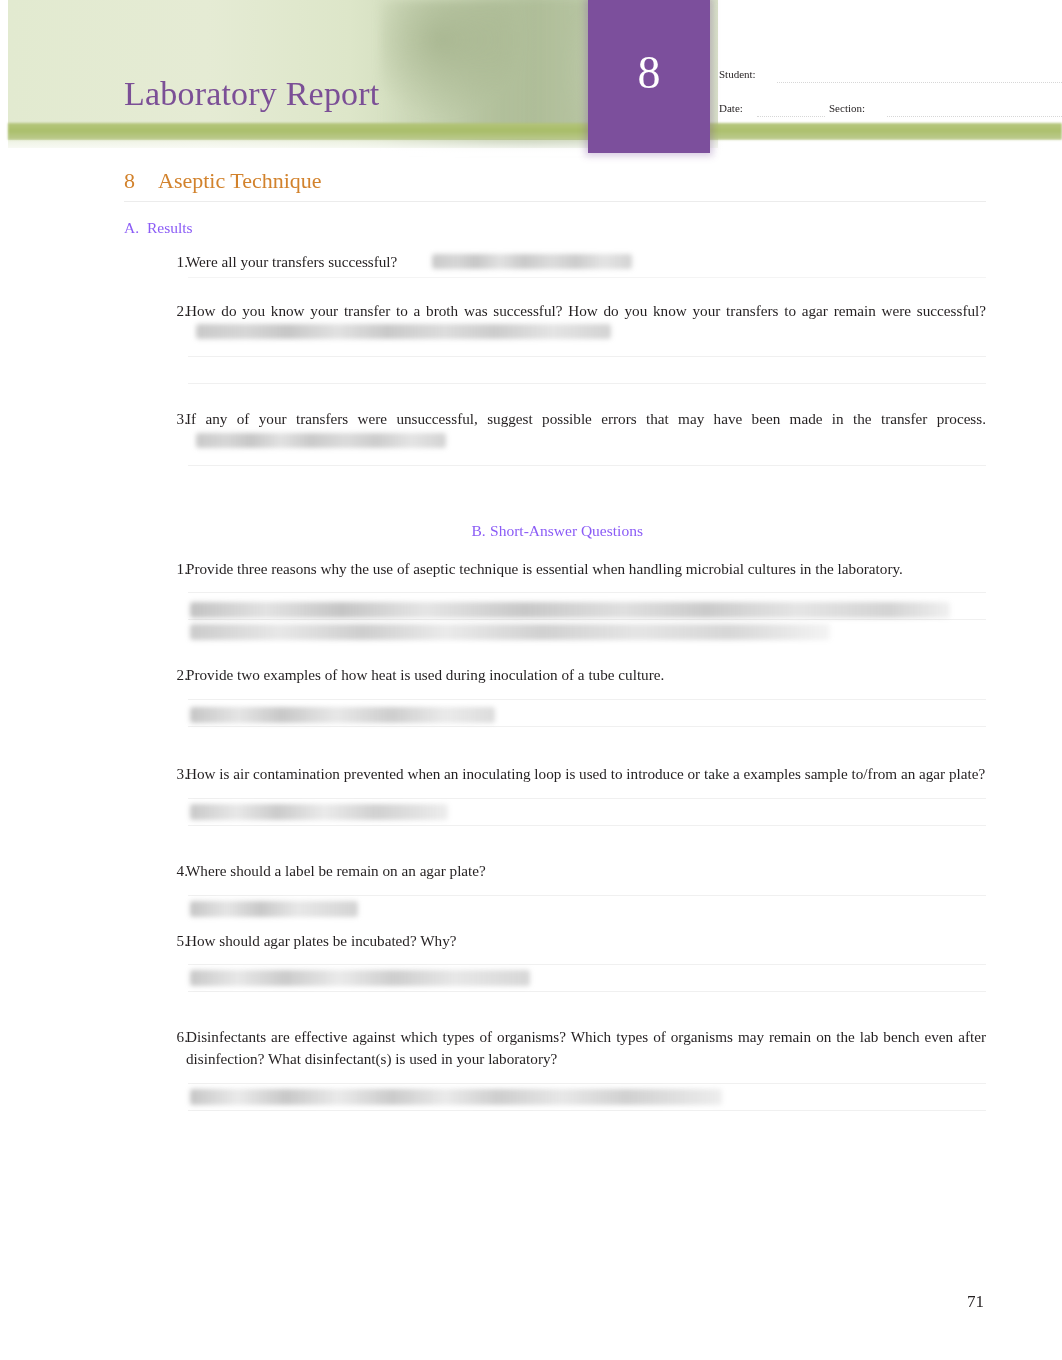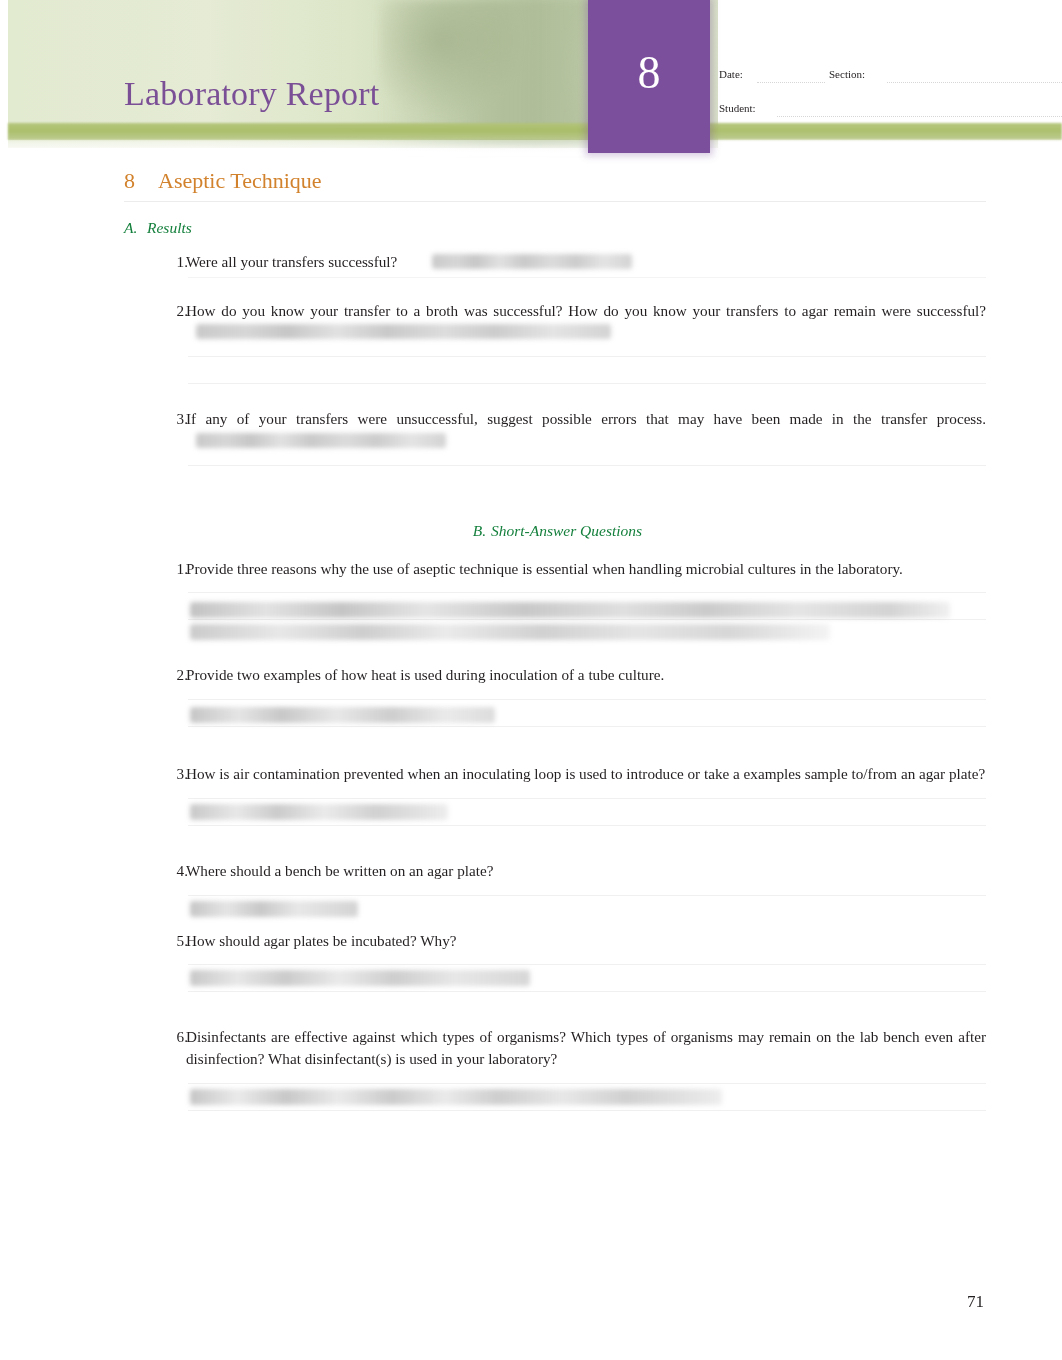--- a/index.html
+++ b/index.html
@@ -147,24 +147,23 @@
     margin-left: 124px;
     width: 862px;
     height: 1px;
     background: #ececec;
     margin-bottom: 17px;
   }
 
   .sec-head {
     margin-left: 124px;
     width: 862px;
-    color: #15803d;
+    color: #8b5cf6;
     font-size: 15.5px;
     margin-bottom: 14px;
-    font-style: italic;
   }
   .sec-head .letter { display: inline-block; width: 23px; }
 
   .q {
     position: relative;
     margin-left: 158px;
     width: 828px;
     font-size: 15.2px;
     line-height: 1.43;
     text-align: justify;
@@ -237,29 +236,29 @@
   <div class="header-bottom-fade"></div>
 
   <div class="report-title">Laboratory Report</div>
 
   <div class="lab-number-box">
     <div class="lab-number">8</div>
   </div>
 
   <div class="meta">
     <div class="meta-row">
+      <span class="meta-label" style="left:0;">Student:</span>
+      <span class="meta-rule" style="left:58px; width:285px;"></span>
+    </div>
+    <div class="meta-row">
       <span class="meta-label" style="left:0;">Date:</span>
       <span class="meta-rule" style="left:38px; width:68px;"></span>
       <span class="meta-label" style="left:110px;">Section:</span>
       <span class="meta-rule" style="left:168px; width:175px;"></span>
     </div>
-    <div class="meta-row">
-      <span class="meta-label" style="left:0;">Student:</span>
-      <span class="meta-rule" style="left:58px; width:285px;"></span>
-    </div>
   </div>
 </div>
 
 <div class="content">
 
   <div class="chapter-head">
     <span class="num">8</span><span>Aseptic Technique</span>
   </div>
   <div class="rule"></div>
 
@@ -326,21 +325,21 @@
   </div>
   <div class="ans-lines ink-block">
     <div class="ink" style="left:2px; top:6px; width:258px;
       background:linear-gradient(to right, rgba(110,110,110,.38) 0%, rgba(110,110,110,.16) 18%, rgba(110,110,110,.36) 34%, rgba(110,110,110,.14) 52%, rgba(110,110,110,.32) 72%, rgba(110,110,110,.12) 100%);"></div>
     <div class="ans-line first"></div>
     <div class="ans-line"></div>
   </div>
 
   <div class="q" style="margin-top:34px;">
     <span class="qnum">4.</span>
-    <span class="qtext">Where should a bench be written on an agar plate?</span>
+    <span class="qtext">Where should a label be remain on an agar plate?</span>
   </div>
   <div class="ans-lines ink-block">
     <div class="ink" style="left:2px; top:6px; width:168px;
       background:linear-gradient(to right, rgba(110,110,110,.40) 0%, rgba(110,110,110,.18) 22%, rgba(110,110,110,.38) 42%, rgba(110,110,110,.16) 64%, rgba(110,110,110,.30) 100%);"></div>
     <div class="ans-line first"></div>
   </div>
 
   <div class="q" style="margin-top:34px;">
     <span class="qnum">5.</span>
     <span class="qtext">How should agar plates be incubated? Why?</span>

